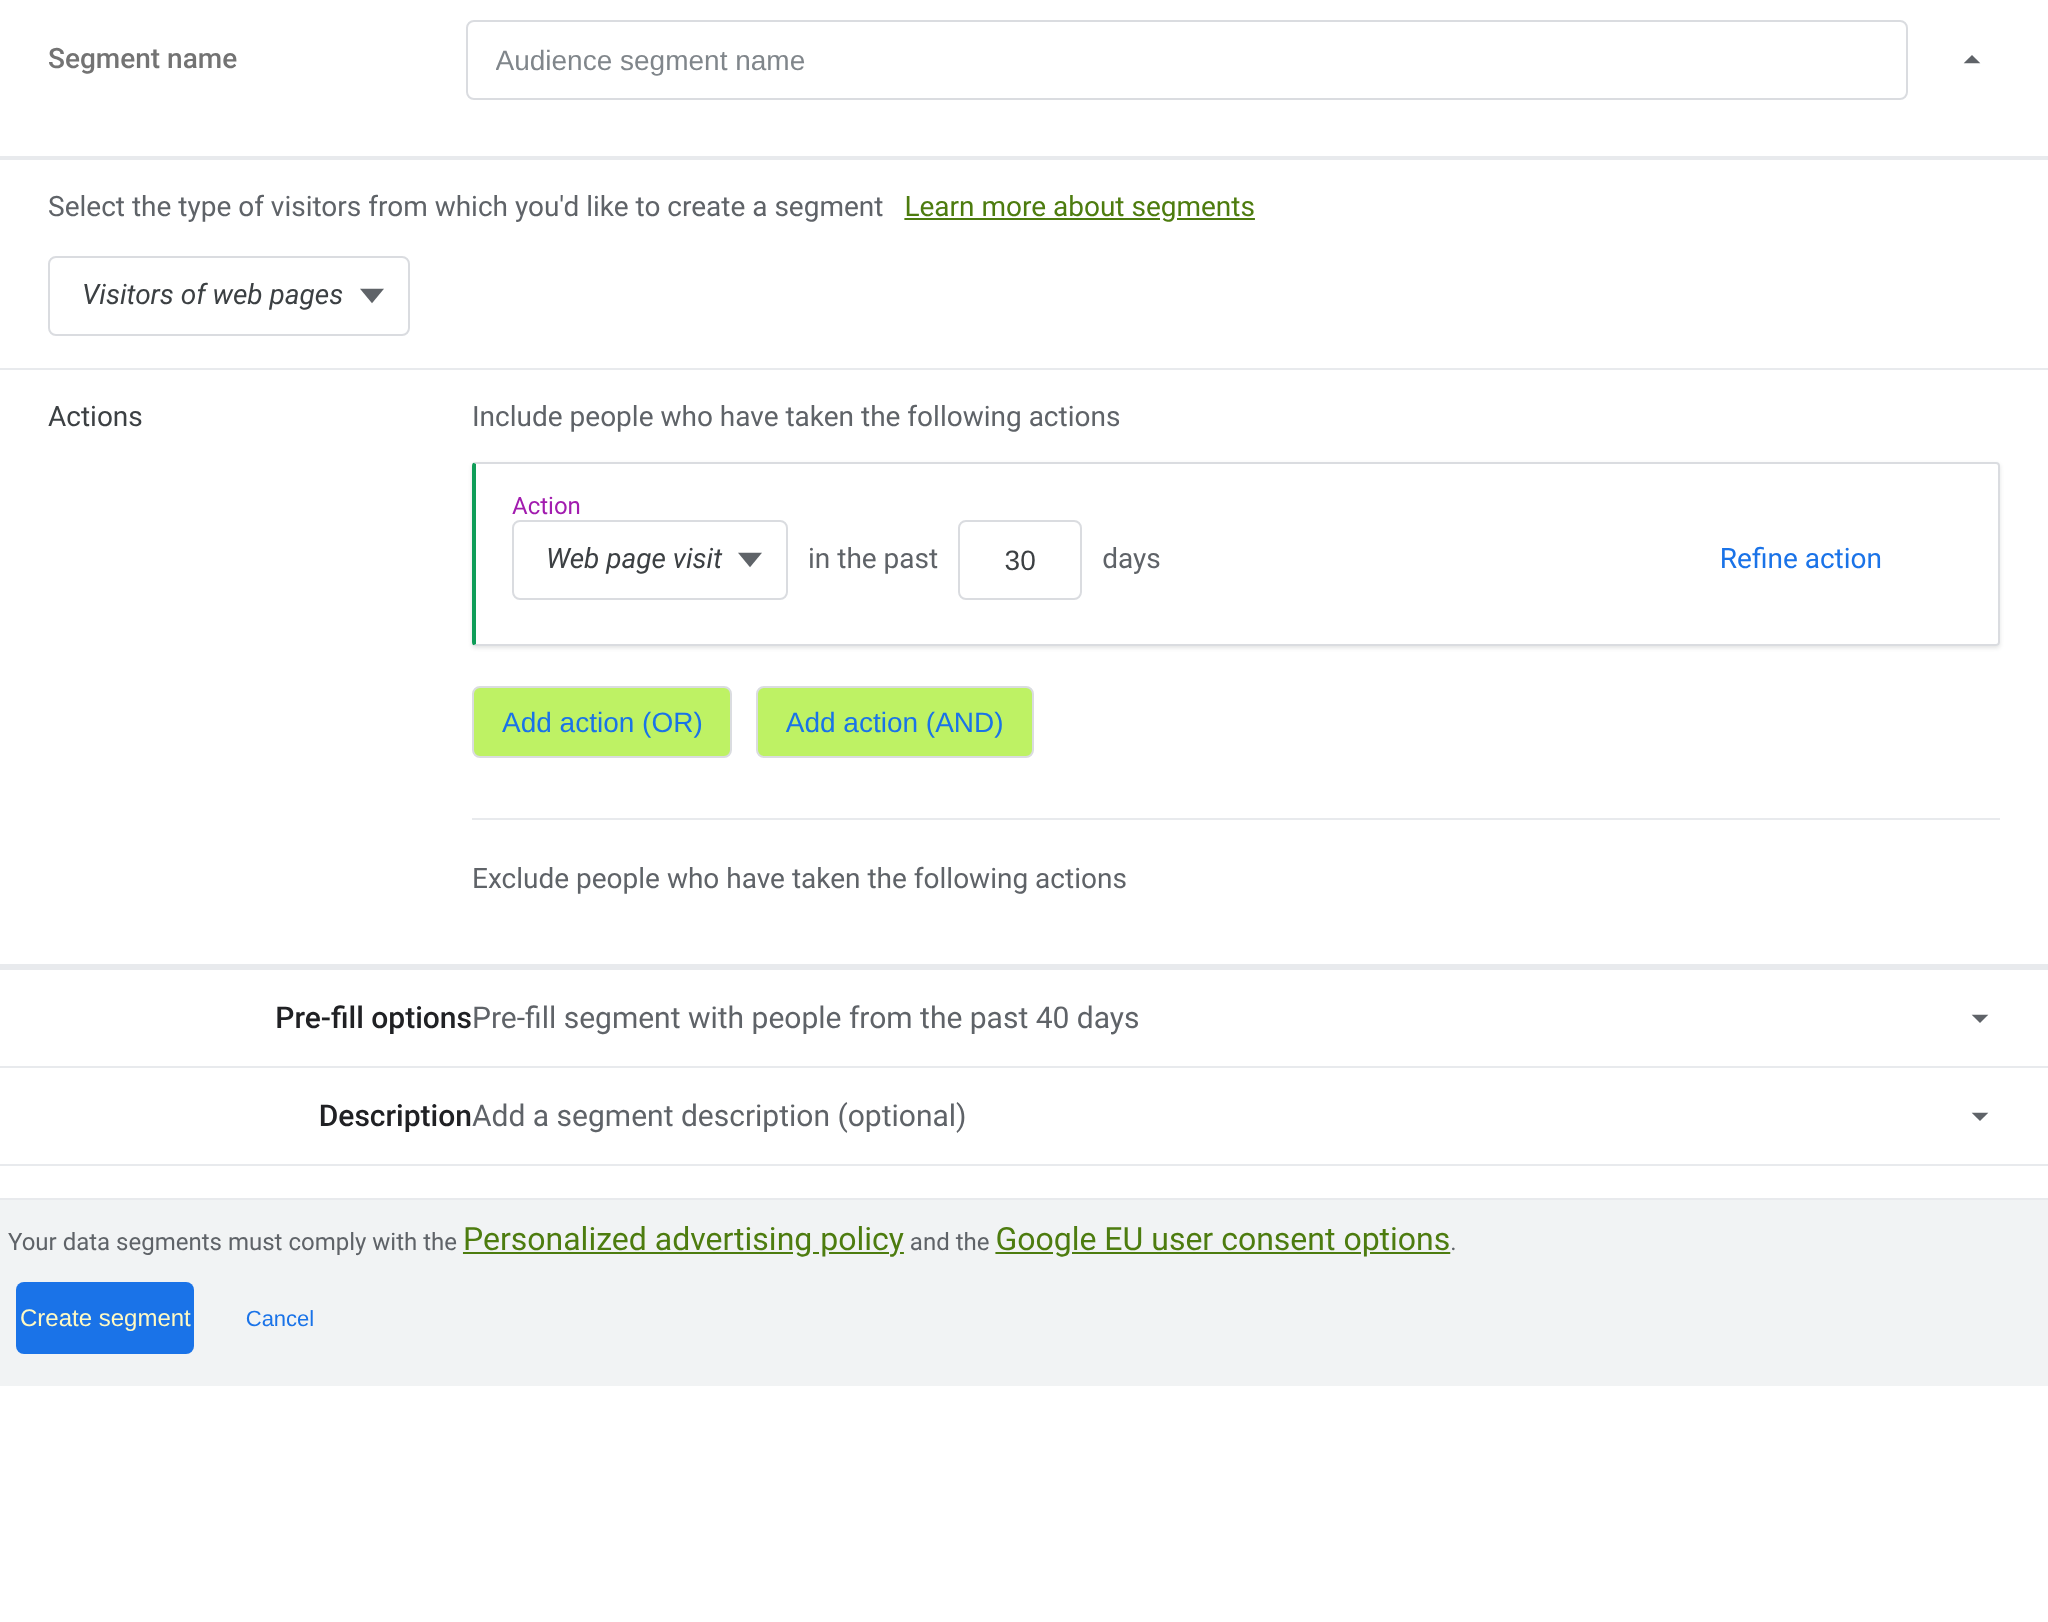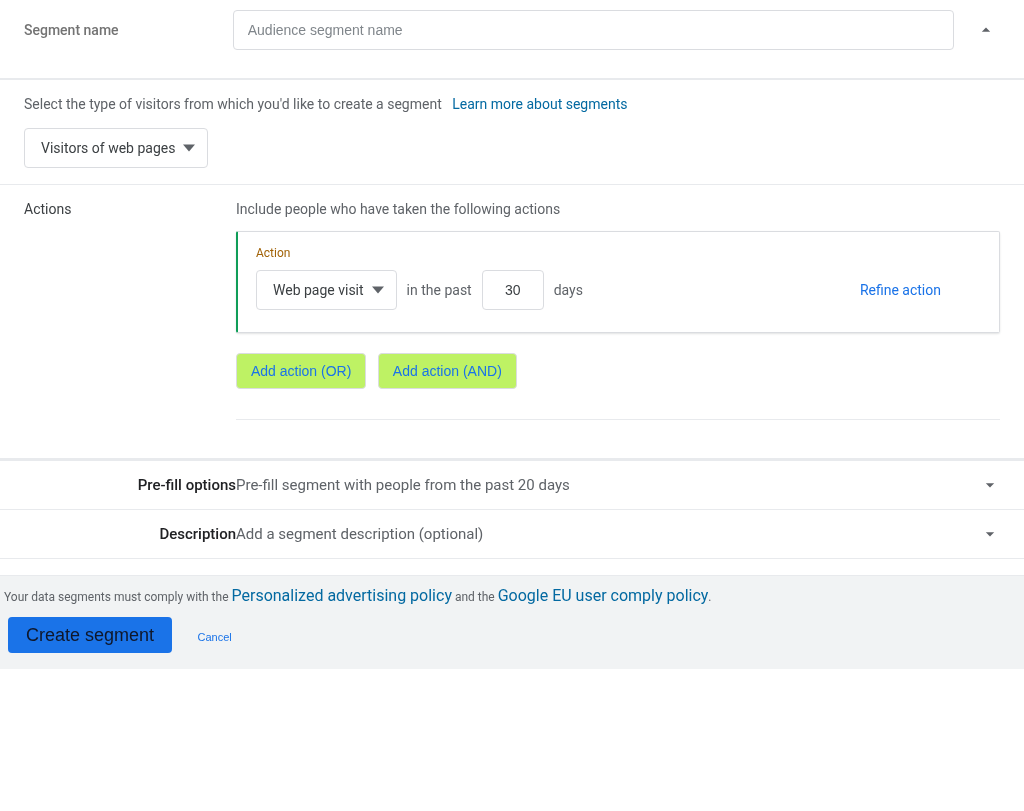--- a/index.html
+++ b/index.html
@@ -47,53 +47,54 @@
     border: none;
     background: none;
     margin-left: 18px;
     cursor: pointer;
     padding: 4px;
     color: #5f6368;
   }
   .chevron-btn svg { width: 20px; height: 20px; display:block; }
 
   .helper-text { font-size: 14px; color: #5f6368; margin-bottom: 16px; }
-  .link { color: #0369a1; cursor: pointer; }
+  .link { color: #4d7c0f; text-decoration: underline; cursor: pointer; }
 
   .dropdown {
     display: inline-flex;
     align-items: center;
     border: 1px solid #dadce0;
     border-radius: 4px;
     height: 40px;
     padding: 0 12px 0 16px;
     background: #fff;
     cursor: pointer;
     font-size: 14px;
     color: #3c4043;
+    font-style: italic;
   }
   .dropdown .caret {
     margin-left: 8px;
   }
   .caret svg { width: 12px; height: 12px; display:block; fill:#5f6368; }
 
   .actions-section .section-label { padding-top: 0; }
   .action-card {
     border: 1px solid #dadce0;
     border-left: 2px solid #0f9d58;
     border-radius: 2px;
     padding: 14px 18px 22px 18px;
     margin-top: 14px;
     box-shadow: 0 1px 2px rgba(60,64,67,0.15);
     position: relative;
   }
   .action-card-label {
     font-size: 12px;
-    color: #a16207;
-    margin-bottom: 10px;
+    color: #a21caf;
+    margin-bottom: 0;
   }
   .action-row {
     display: flex;
     align-items: center;
     gap: 10px;
   }
   .num-input {
     width: 62px;
     height: 40px;
     border: 1px solid #dadce0;
@@ -157,26 +158,26 @@
     margin-top: 16px;
   }
   .footer-text {
     font-size: 12px;
     color: #5f6368;
     margin-bottom: 12px;
   }
   .footer-text .link { font-size: 16px; }
   .primary-btn {
     background: #1a73e8;
-    color: #0f172a;
+    color: #fef9c3;
     border: none;
     height: 36px;
-    padding: 0 18px;
-    border-radius: 4px;
-    font-size: 18px;
+    padding: 0 2px;
+    border-radius: 4px;
+    font-size: 12px;
     cursor: pointer;
     margin-right: 16px;
   }
   .text-btn {
     background: none;
     border: none;
     color: #1a73e8;
     font-size: 11px;
     cursor: pointer;
   }
@@ -239,46 +240,47 @@
       </div>
     </div>
 
     <div class="btn-row">
       <button class="outline-btn">Add action (OR)</button>
       <button class="outline-btn">Add action (AND)</button>
     </div>
 
     <div class="divider-thin"></div>
 
+    <div class="exclude-text">Exclude people who have taken the following actions</div>
   </div>
 </div>
 
 <div class="thick-divider"></div>
 
 <div class="collapse-row">
   <div class="collapse-label">Pre-fill options</div>
-  <div class="collapse-value">Pre-fill segment with people from the past 20 days</div>
+  <div class="collapse-value">Pre-fill segment with people from the past 40 days</div>
   <div class="collapse-chevron">
     <svg viewBox="0 0 24 24">
         <path fill="currentColor" d="M7 10l5 5 5-5z"></path>
       </svg>
   </div>
 </div>
 
 <div class="collapse-row">
   <div class="collapse-label">Description</div>
   <div class="collapse-value">Add a segment description (optional)</div>
   <div class="collapse-chevron">
     <svg viewBox="0 0 24 24">
         <path fill="currentColor" d="M7 10l5 5 5-5z"></path>
       </svg>
   </div>
 </div>
 
 <div class="footer">
   <div class="footer-text">
-    <span>Your data segments must comply with the </span><a class="link">Personalized advertising policy</a><span> and the </span><a class="link">Google EU user comply policy</a><span>.</span>
+    <span>Your data segments must comply with the </span><a class="link">Personalized advertising policy</a><span> and the </span><a class="link">Google EU user consent options</a><span>.</span>
   </div>
   <div class="footer-buttons">
     <button class="primary-btn">Create segment</button>
     <button class="text-btn">Cancel</button>
   </div>
 </div>
 
 </body></html>

